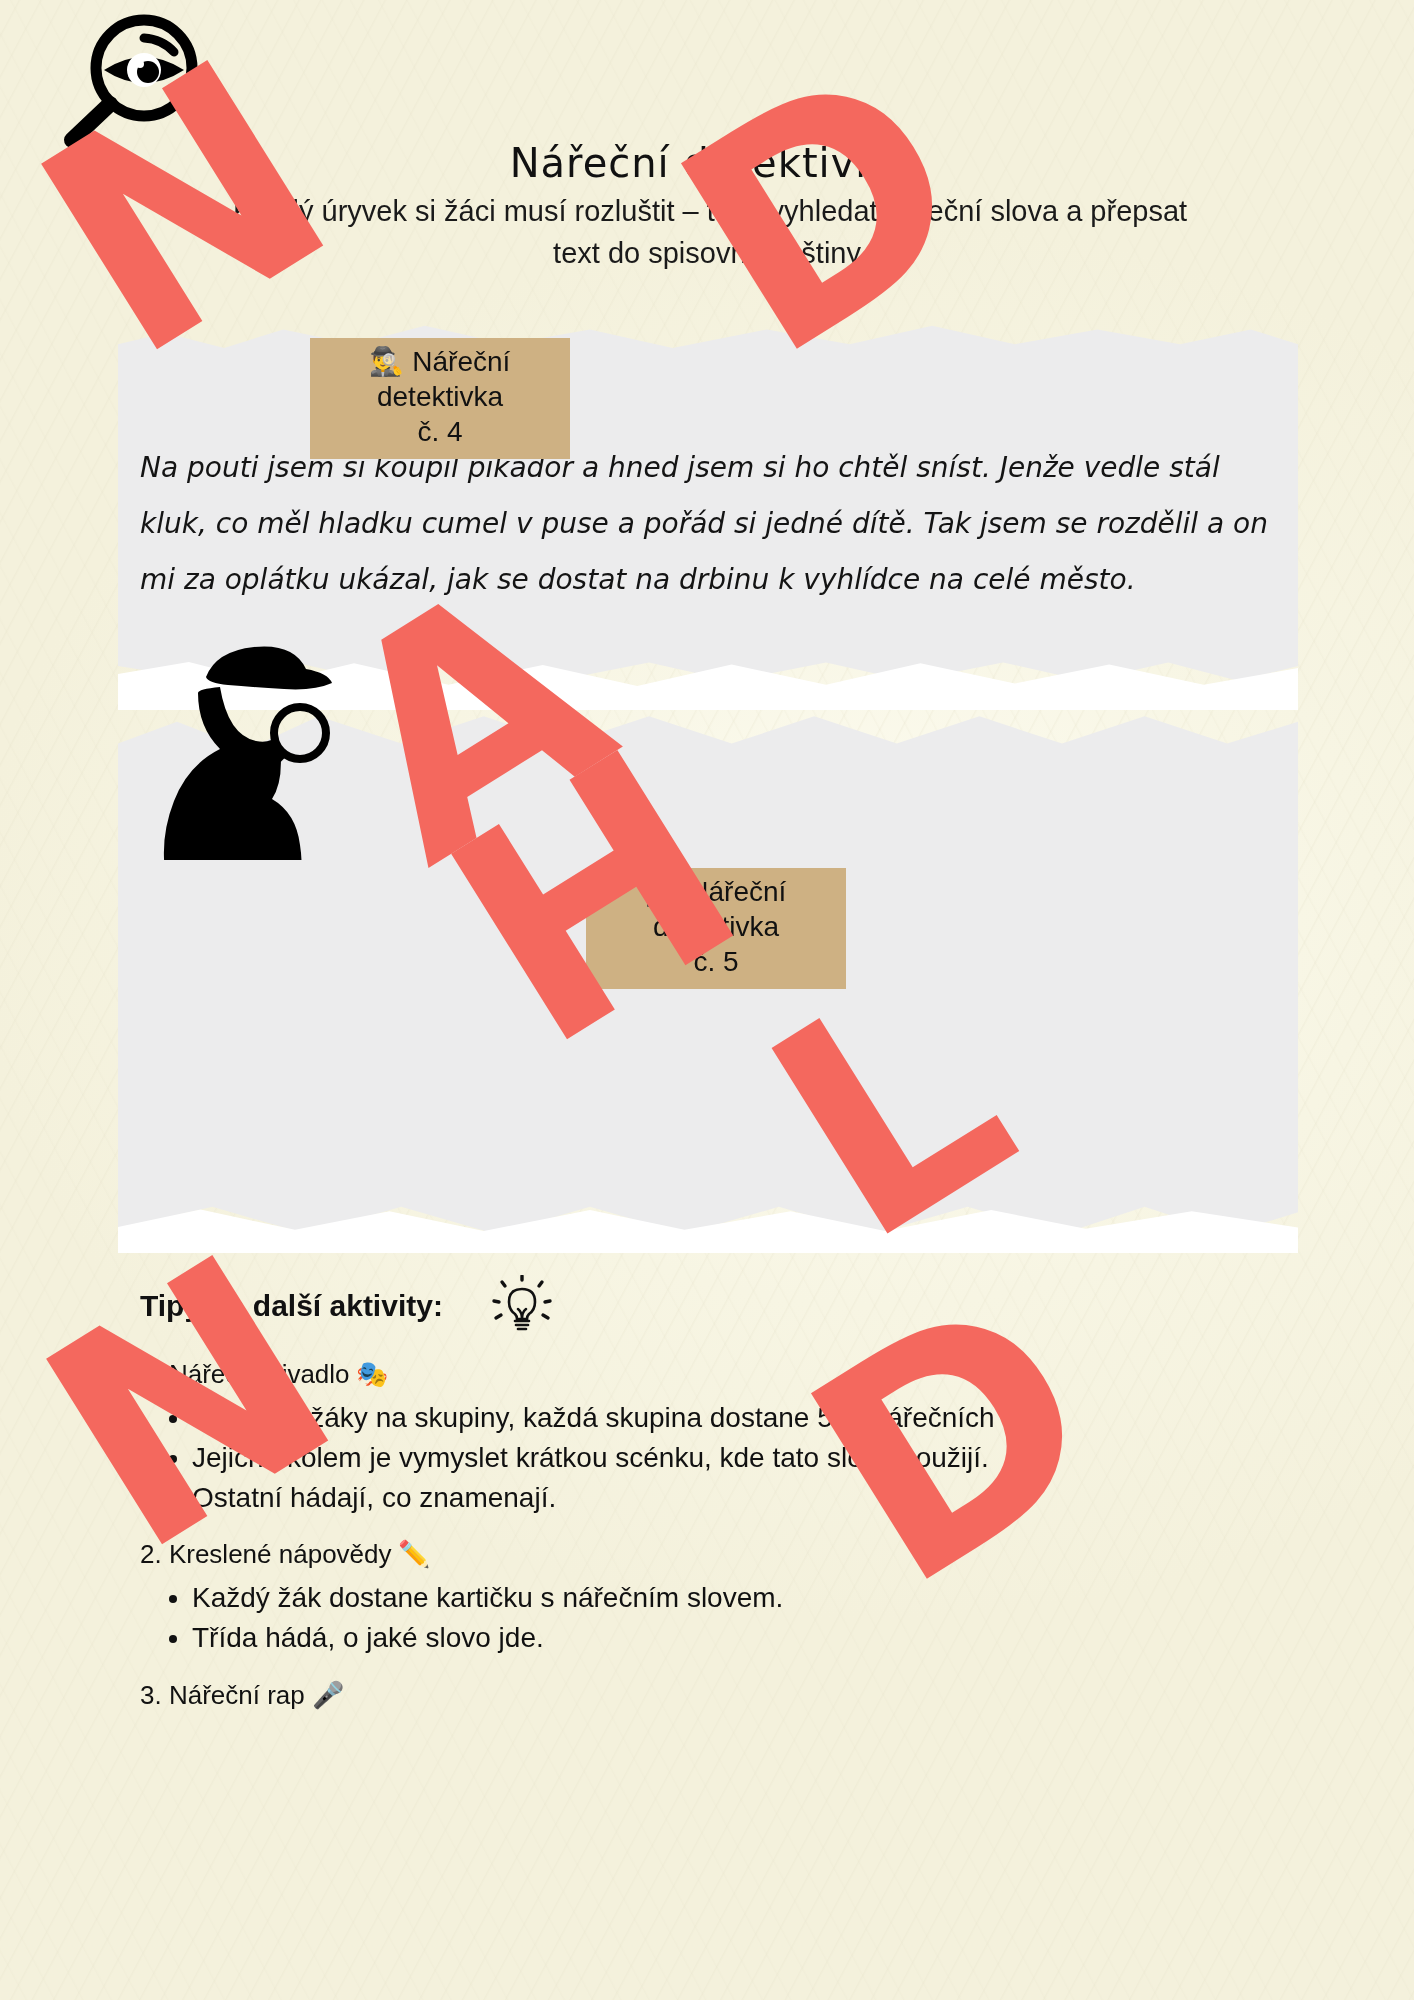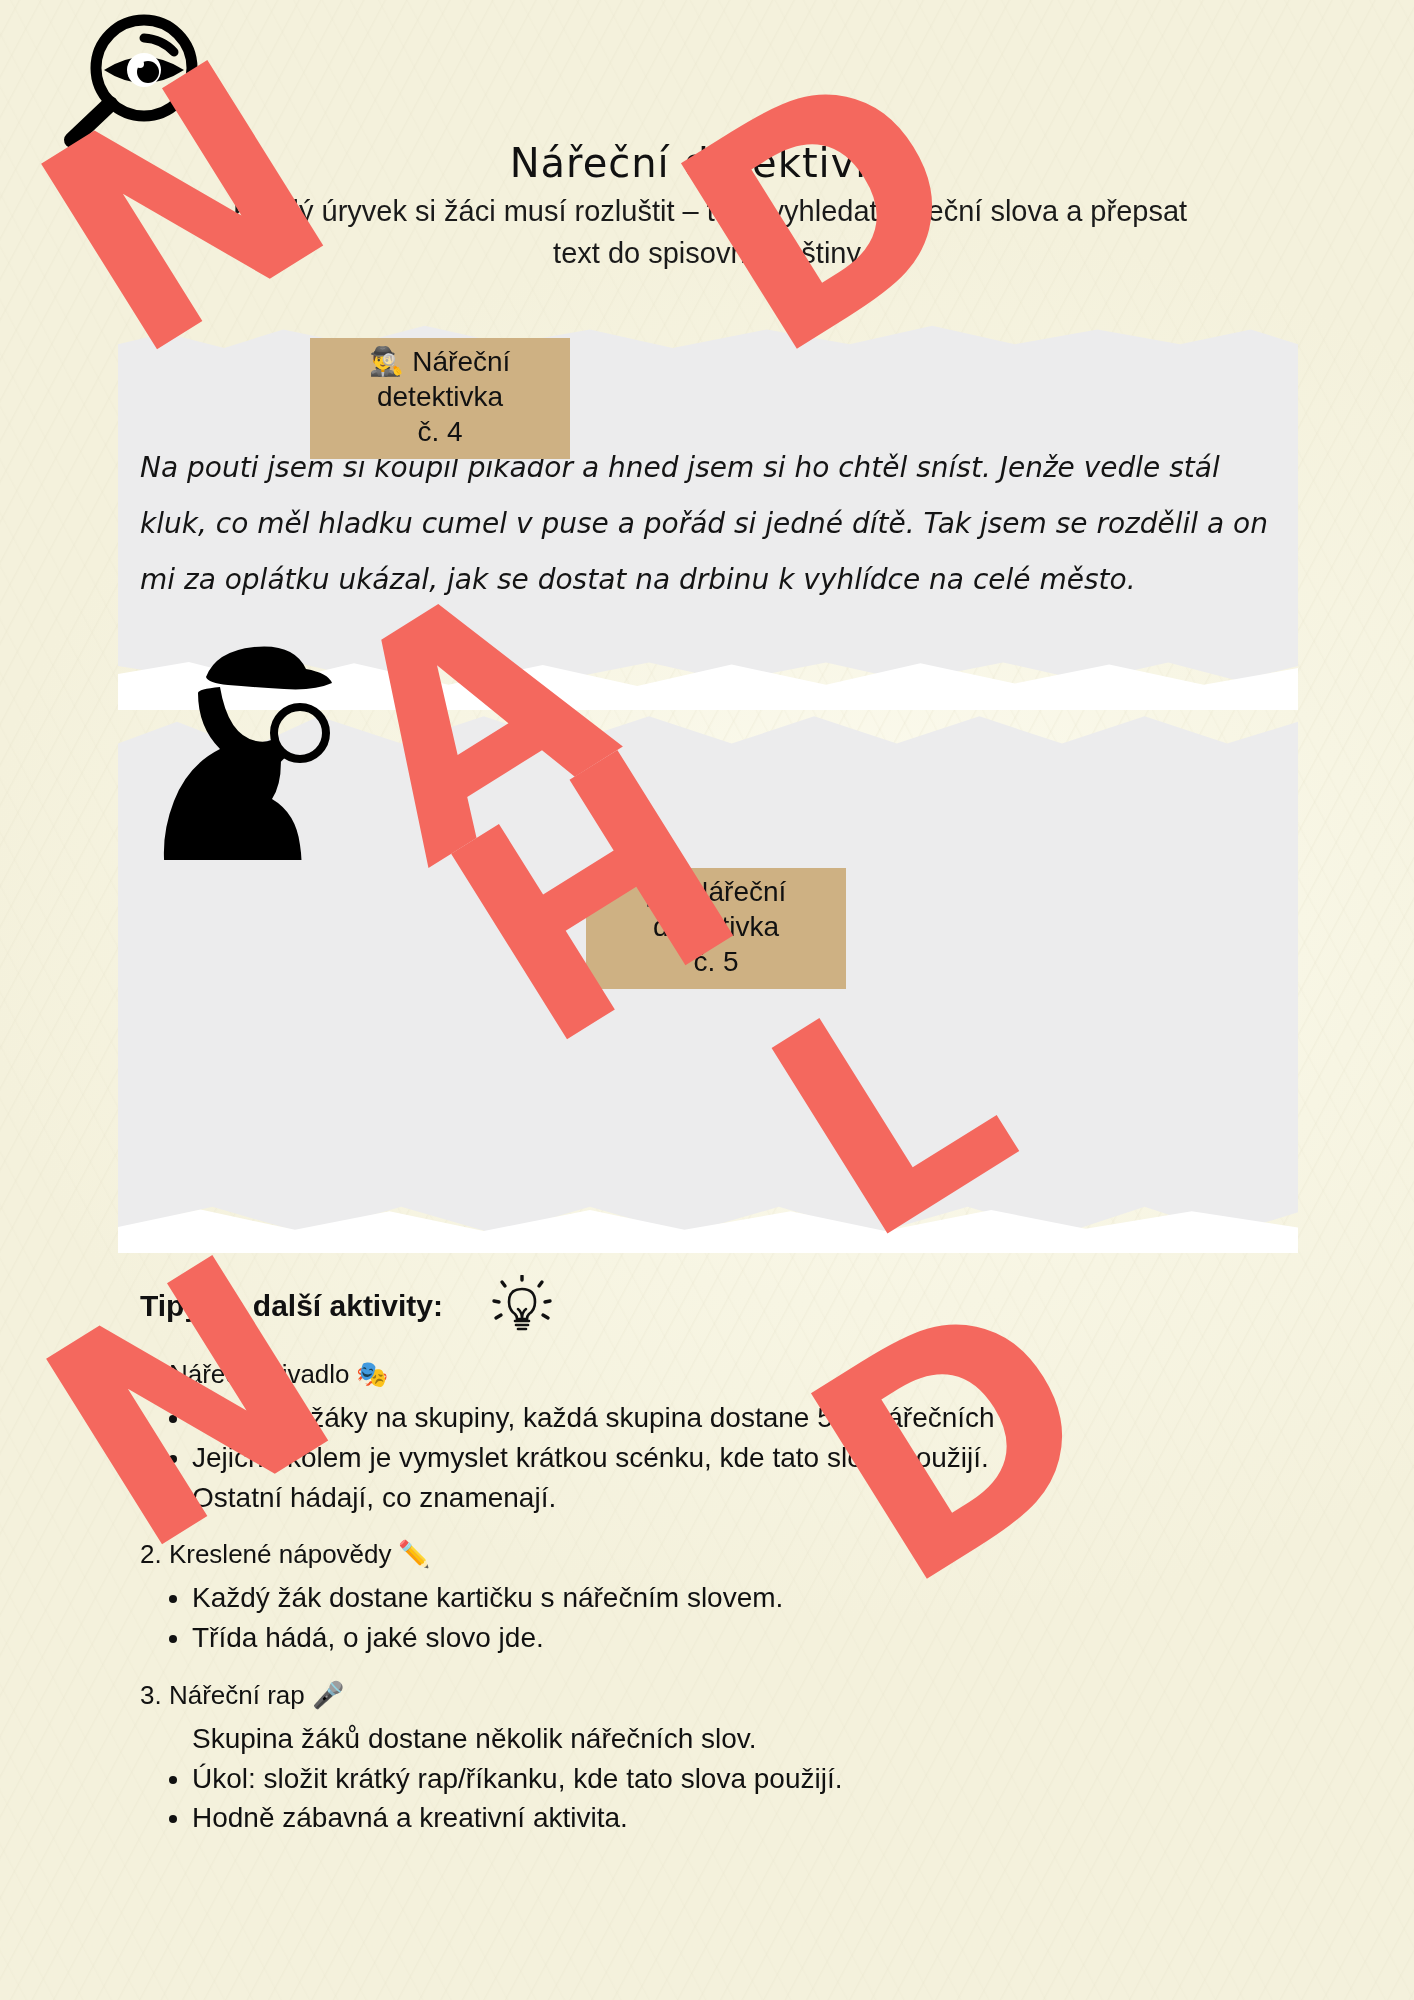--- a/index.html
+++ b/index.html
@@ -312,25 +312,20 @@
     <div class="tip-group">
       <div class="tip-title">2. Kreslené nápovědy ✏️</div>
       <ul class="tip-list">
         <li>Každý žák dostane kartičku s nářečním slovem.</li>
         <li>Třída hádá, o jaké slovo jde.</li>
       </ul>
     </div>
 
     <div class="tip-group">
       <div class="tip-title">3. Nářeční rap 🎤</div>
-      <ul class="tip-list">
-        <li class="no-bullet">Skupina žáků dostane několik nářečních slov.</li>
-        <li>Úkol: složit krátký rap/říkanku, kde tato slova použijí.</li>
-        <li>Hodně zábavná a kreativní aktivita.</li>
-      </ul>
     </div>
   </div>
 
   <div class="wm wm-1">N</div>
   <div class="wm wm-2">D</div>
   <div class="wm wm-3">A</div>
   <div class="wm wm-4">H</div>
   <div class="wm wm-5">L</div>
   <div class="wm wm-6">N</div>
   <div class="wm wm-9">D</div>

